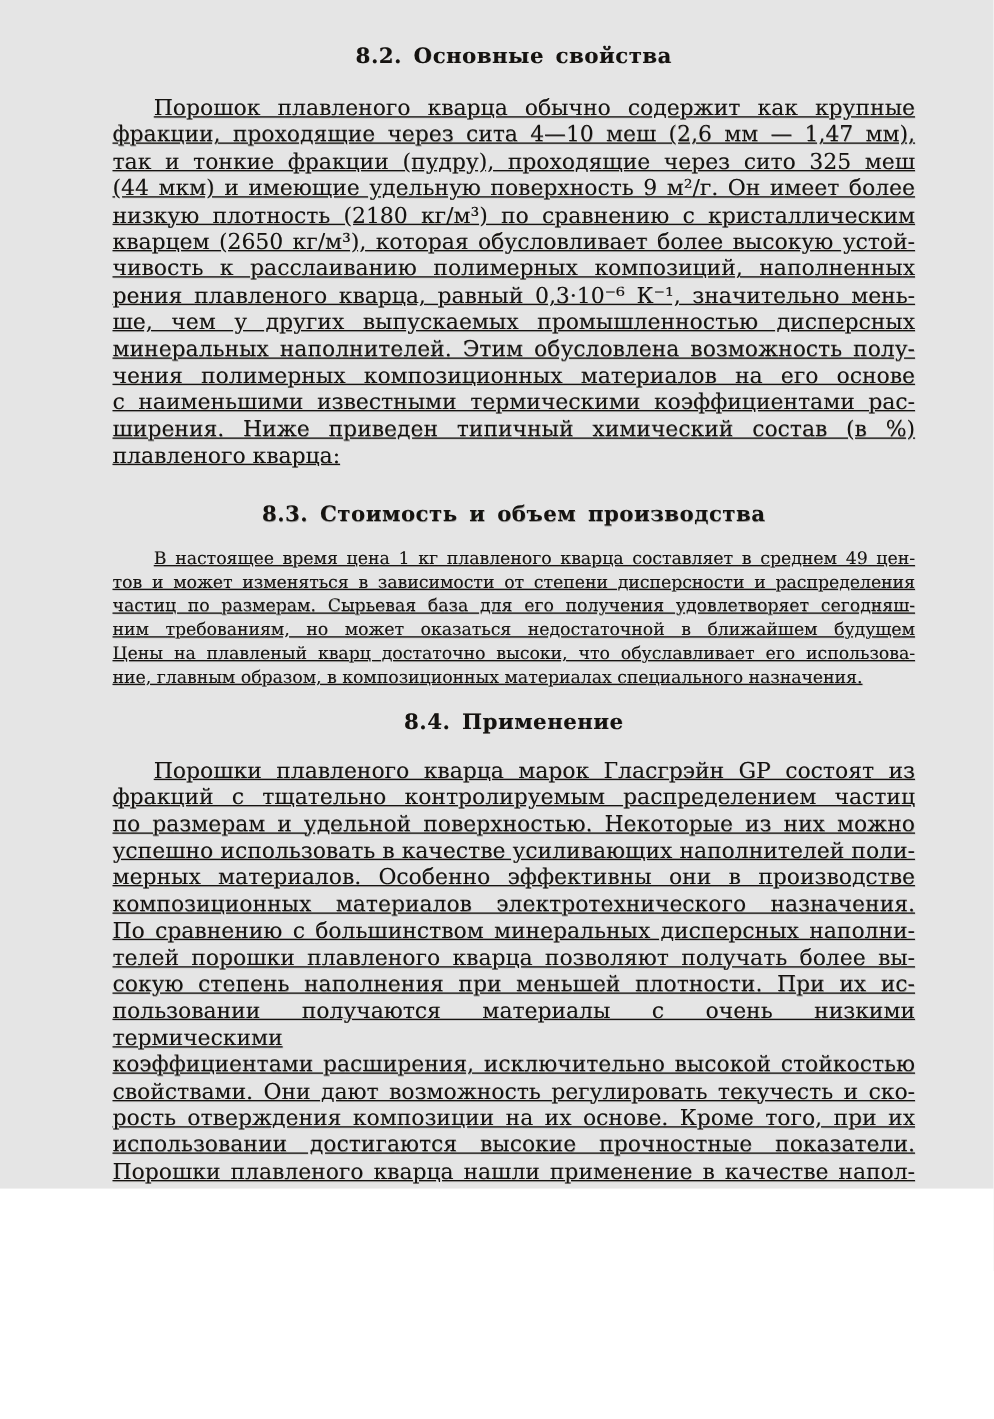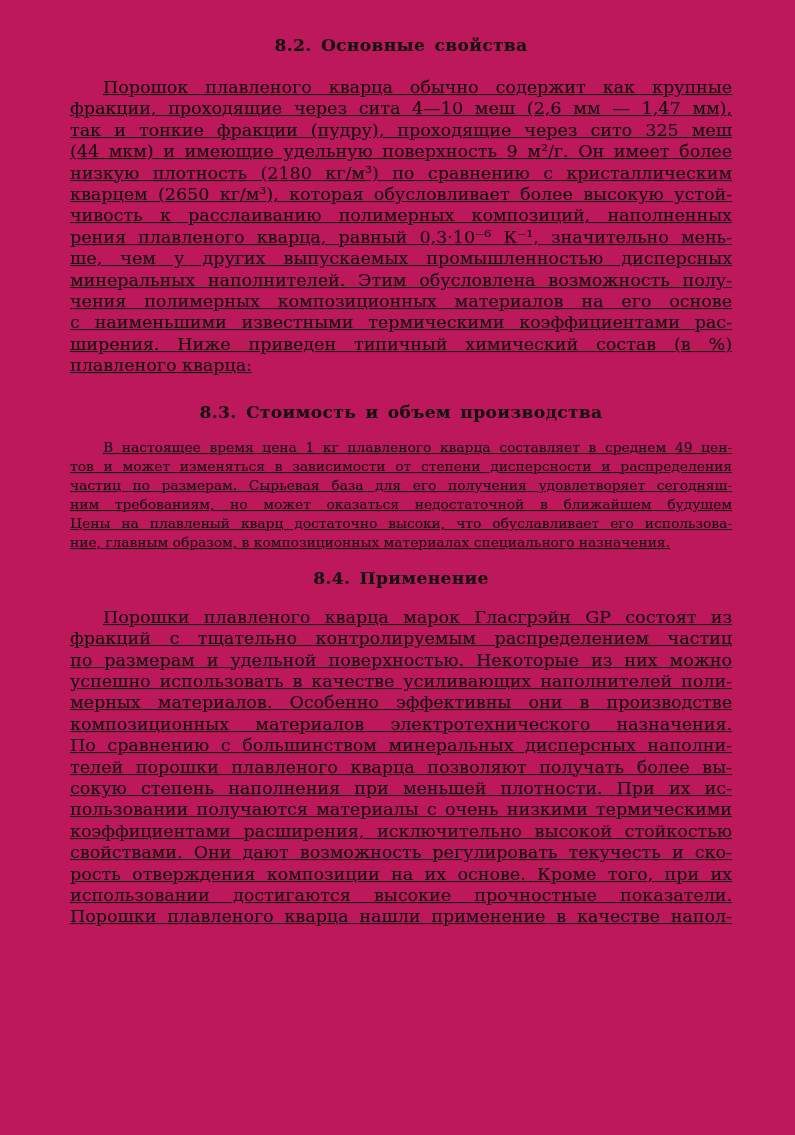--- a/index.html
+++ b/index.html
@@ -3,26 +3,26 @@
 <meta charset="utf-8">
 <style>
   html, body {
     margin: 0;
     padding: 0;
     background: #ffffff;
   }
   .page {
     position: relative;
     width: 795px;
-    height: 1135px;
-    background: #be185d;
+    height: 951px;
+    background: #e5e5e5;
     color: #151310;
     font-family: "DejaVu Serif", "Liberation Serif", serif;
     box-sizing: border-box;
-    padding: 35px 63px 0 70px;
+    padding: 35px 63px 0 90px;
     overflow: hidden;
     text-shadow: 0.3px 0.3px 0 rgba(20,18,14,0.35);
   }
   .sec { margin: 0; }
   .heading {
     margin: 0;
     text-align: center;
     font-weight: bold;
     font-size: 17px;
     line-height: 20px;

